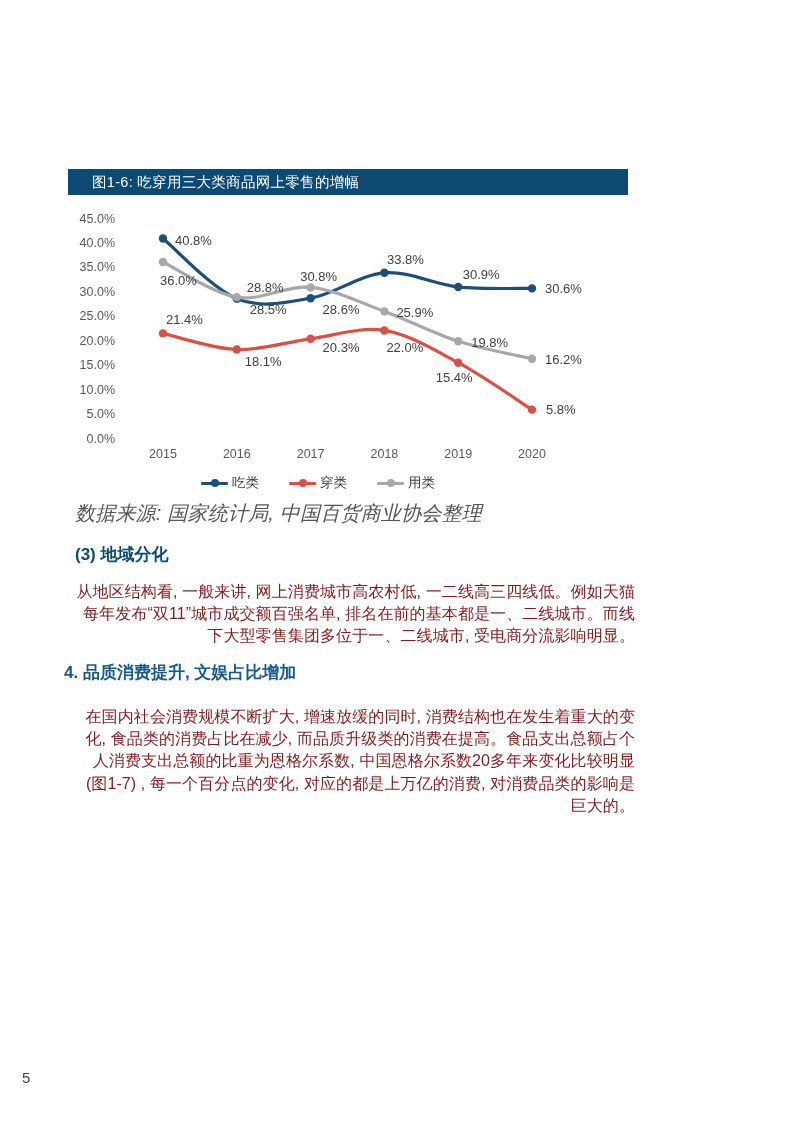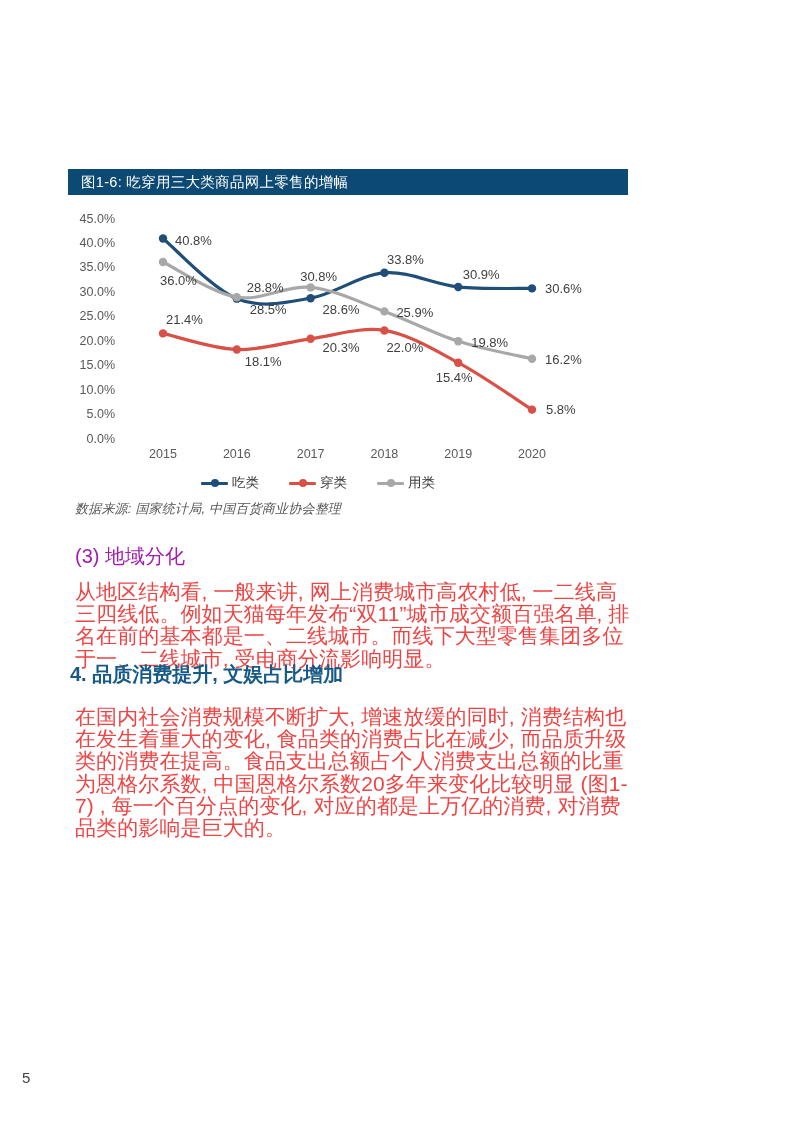--- a/index.html
+++ b/index.html
@@ -5,53 +5,53 @@
   * { margin:0; padding:0; box-sizing:border-box; }
   html,body { background:#ffffff; }
   body { font-family:"Liberation Sans", sans-serif; }
   .page {
     position:relative; width:793px; height:1122px; background:#ffffff;
     overflow:hidden; margin:0 auto;
   }
   .fig-title-bar {
     position:absolute; left:68px; top:169px; width:560px; height:26px;
     background:#0d4a73; color:#ffffff; font-size:14.5px; line-height:26px;
-    padding-left:13px; letter-spacing:0.3px;
+    padding-left:24px; letter-spacing:0.3px;
   }
   .chart-svg { position:absolute; left:60px; top:200px; }
   .legend {
     position:absolute; left:68px; top:474px; width:500px;
     display:flex; justify-content:center; align-items:center; gap:30px;
   }
   .legend-item { display:flex; align-items:center; gap:4px; }
   .lg-line {
     width:27px; height:3px; background:var(--c); position:relative; border-radius:1px;
   }
   .lg-line::after {
     content:""; position:absolute; left:50%; top:50%;
     transform:translate(-50%,-50%); width:8px; height:8px;
     border-radius:50%; background:var(--c);
   }
   .legend-label { font-size:13.5px; color:#404040; }
   .source-note {
     position:absolute; left:75px; top:500px; width:560px;
-    font-style:italic; font-size:13px; color:#555555; letter-spacing:0.2px;
+    font-style:italic; font-size:20px; color:#555555; letter-spacing:0.2px;
   }
   .sub-heading {
-    position:absolute; left:75px; top:543px; font-size:20px;
-    font-weight:normal; color:#a21caf;
+    position:absolute; left:75px; top:543px; font-size:17px;
+    font-weight:bold; color:#0c4a6e;
   }
   .body-para {
     position:absolute; left:75px; width:560px;
-    font-size:21px; line-height:22.2px; color:#ef4444;
-    text-align:left; letter-spacing:0.1px;
+    font-size:16px; line-height:22.2px; color:#7f1d1d;
+    text-align:right; letter-spacing:0.1px;
   }
   .para-1 { top:581px; }
   .main-heading {
-    position:absolute; left:70px; top:661px; font-size:20px;
+    position:absolute; left:64px; top:661px; font-size:17px;
     font-weight:bold; color:#175a87;
   }
   .para-2 { top:706px; }
   .para-3 { top:802px; }
   .page-number {
     position:absolute; left:22px; top:1069px; font-size:15px; color:#444444;
   }
 </style>
 </head>
 <body>

